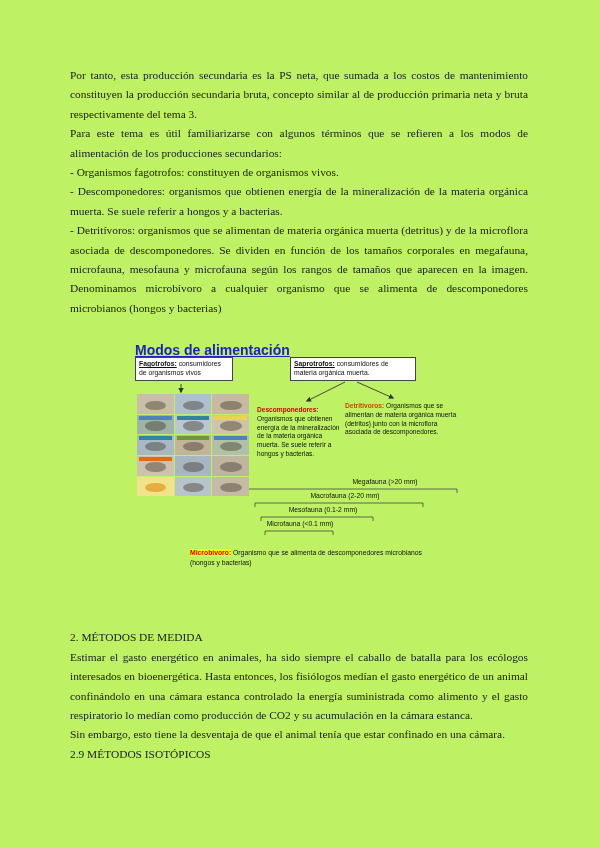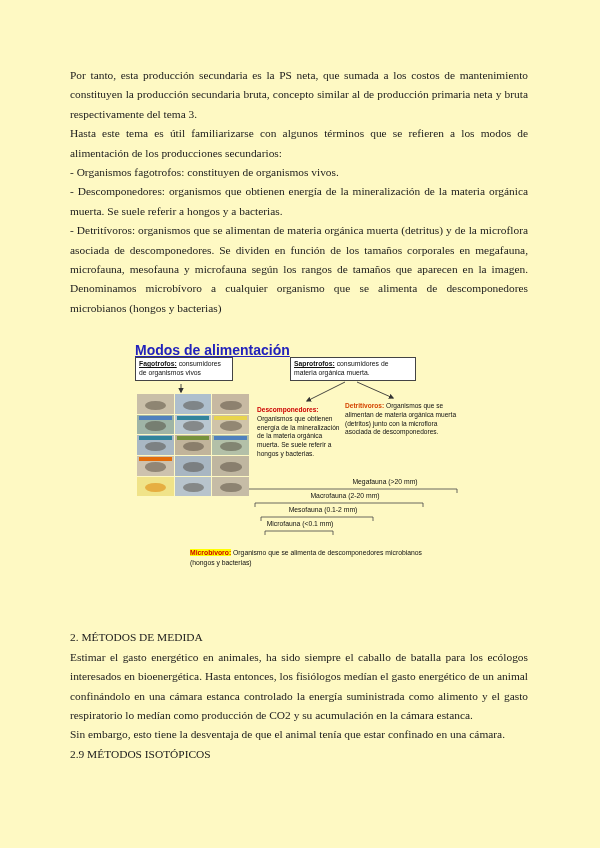--- a/index.html
+++ b/index.html
@@ -1,17 +1,17 @@
 <!DOCTYPE html>
 <html><head>
 <meta charset="utf-8">
 <style>
   html,body{margin:0;padding:0;background:#ffffff;}
   body{width:600px;height:848px;position:relative;font-family:"Liberation Serif",serif;color:#1b1b1b;overflow:hidden;}
-  .page{position:relative;width:600px;height:848px;background:#fef9c3;}
+  .page{position:relative;width:600px;height:848px;background:#bef264;}
   .textblock{margin-left:70px;margin-right:72px;font-size:11.4px;line-height:19.4px;text-align:justify;}
   .textblock p{margin:0;}
   .top{padding-top:66px;}
   .bottom{margin-top:36px;}
 
   
   .diagram{position:relative;margin:24px 0 0 135px;width:340px;height:250px;
            font-family:"Liberation Sans",sans-serif;color:#111;}
   .overlay{position:absolute;left:0;top:0;width:340px;height:250px;pointer-events:none;}
   .dg-title{position:absolute;left:0;top:0;font-size:14px;font-weight:bold;color:#2222bb;text-decoration:underline;}
@@ -50,21 +50,21 @@
   .microb{position:absolute;left:55px;top:206px;width:245px;font-size:6.8px;line-height:1.4;}
   .microb .term{background:#ffff00;color:#cc0000;font-weight:bold;}
 </style>
 </head>
 <body>
 
 <div class="page">
 
   <div class="textblock top">
     <p>Por tanto, esta producción secundaria es la PS neta, que sumada a los costos de mantenimiento constituyen la producción secundaria bruta, concepto similar al de producción primaria neta y bruta respectivamente del tema 3.</p>
-    <p>Hasta este tema es útil familiarizarse con algunos términos que se refieren a los modos de alimentación de los producciones secundarios:</p>
+    <p>Para este tema es útil familiarizarse con algunos términos que se refieren a los modos de alimentación de los producciones secundarios:</p>
     <p>- Organismos fagotrofos: constituyen de organismos vivos.</p>
     <p>- Descomponedores: organismos que obtienen energía de la mineralización de la materia orgánica muerta. Se suele referir a hongos y a bacterias.</p>
     <p>- Detritívoros: organismos que se alimentan de materia orgánica muerta (detritus) y de la microflora asociada de descomponedores. Se dividen en función de los tamaños corporales en megafauna, microfauna, mesofauna y microfauna según los rangos de tamaños que aparecen en la imagen. Denominamos microbívoro a cualquier organismo que se alimenta de descomponedores microbianos (hongos y bacterias)</p>
   </div>
 
   <div class="diagram">
 
     <svg class="overlay" viewBox="0 0 340 250">
       <defs>
         <marker id="arw" markerWidth="6" markerHeight="6" refX="4.5" refY="3" orient="auto">

